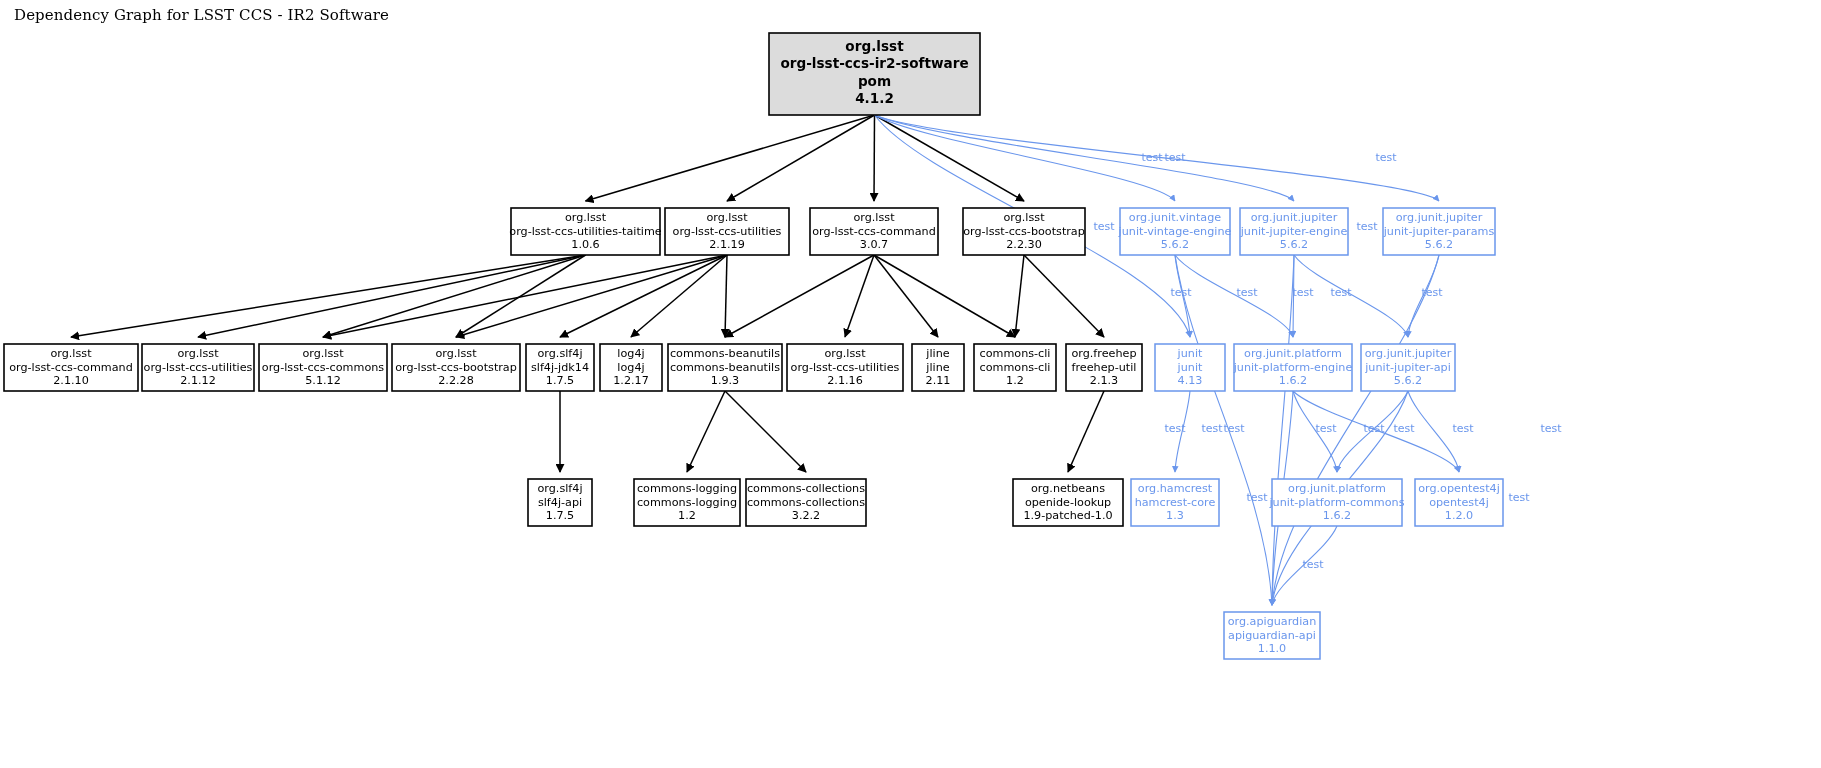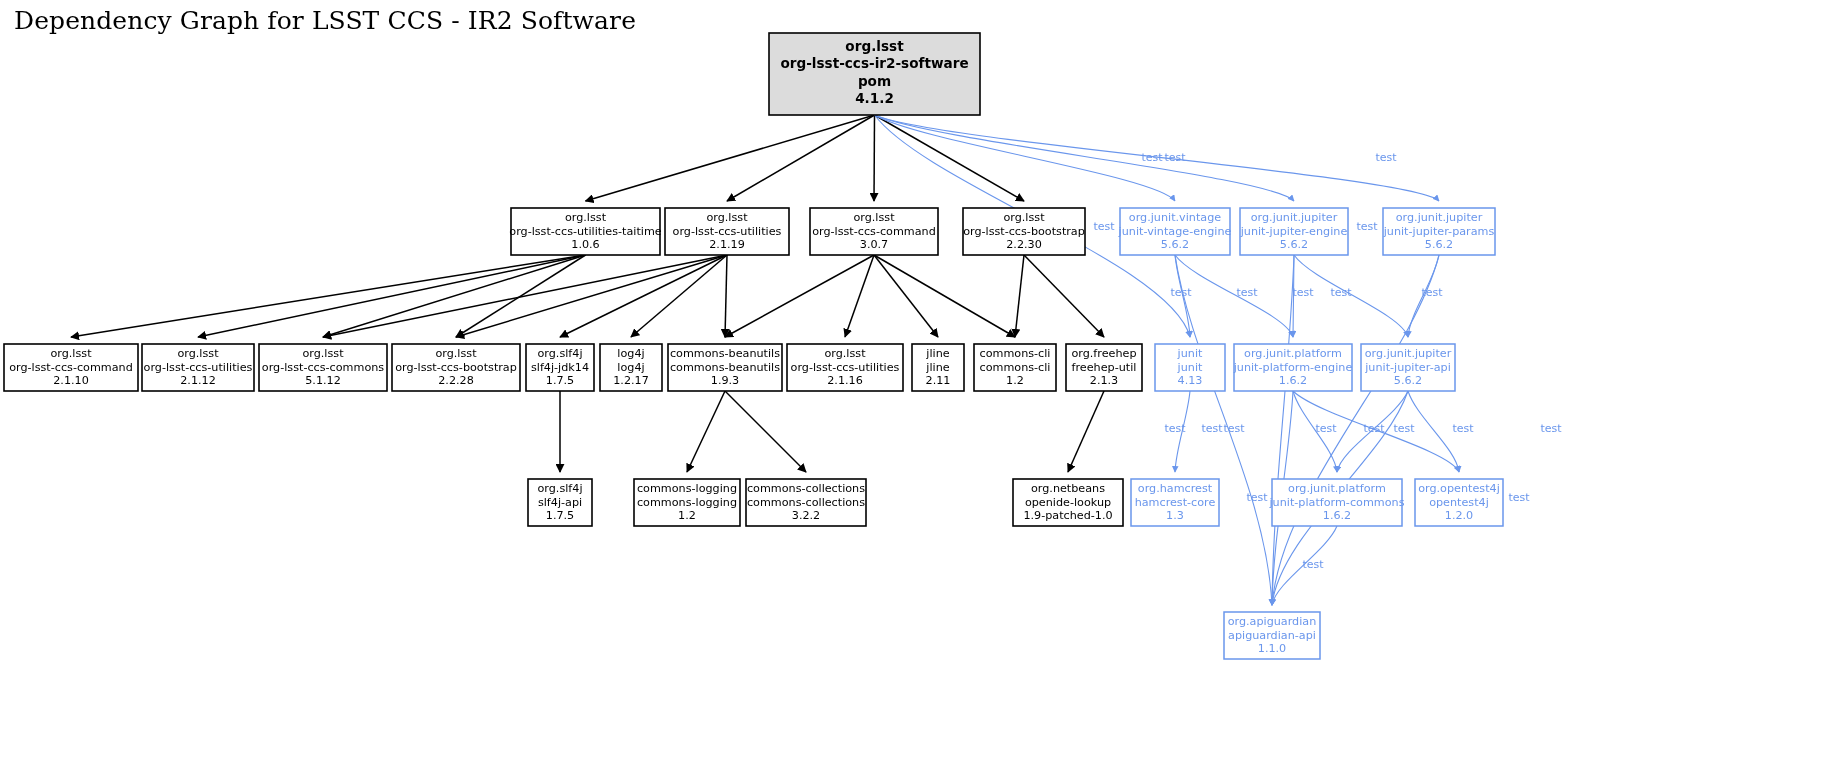--- a/index.html
+++ b/index.html
@@ -1,21 +1,21 @@
 <!DOCTYPE html>
 <html><head>
 <meta charset="utf-8">
 <style>
   html,body{margin:0;padding:0;background:#ffffff;}
   body{width:1821px;height:768px;overflow:hidden;font-family:"DejaVu Sans",sans-serif;}
   #root{position:relative;width:1821px;height:768px;}
   #title{
     position:absolute;left:14px;top:6px;
     font-family:"DejaVu Serif",serif;
-    font-size:25px;color:#000;letter-spacing:0.1px;white-space:nowrap;
+    font-size:15px;color:#000;letter-spacing:0.1px;white-space:nowrap;
   }
   svg#graph{position:absolute;left:0;top:0;width:1821px;height:768px;}
   .node-rect{fill:#ffffff;stroke:#000000;stroke-width:1.6;}
   .node-rect.root{fill:#dcdcdc;stroke:#000000;stroke-width:1.6;}
   .node-rect.test{fill:#ffffff;stroke:#6a96ec;stroke-width:1.5;}
   .node-text{font-family:"DejaVu Sans",sans-serif;font-size:11.2px;fill:#000000;text-anchor:middle;}
   .node-text.root{font-size:13.6px;font-weight:bold;}
   .node-text.test{fill:#6a96ec;}
   .edge{fill:none;stroke:#000000;stroke-width:1.5;}
   .edge.test{stroke:#6a96ec;stroke-width:1.1;}

